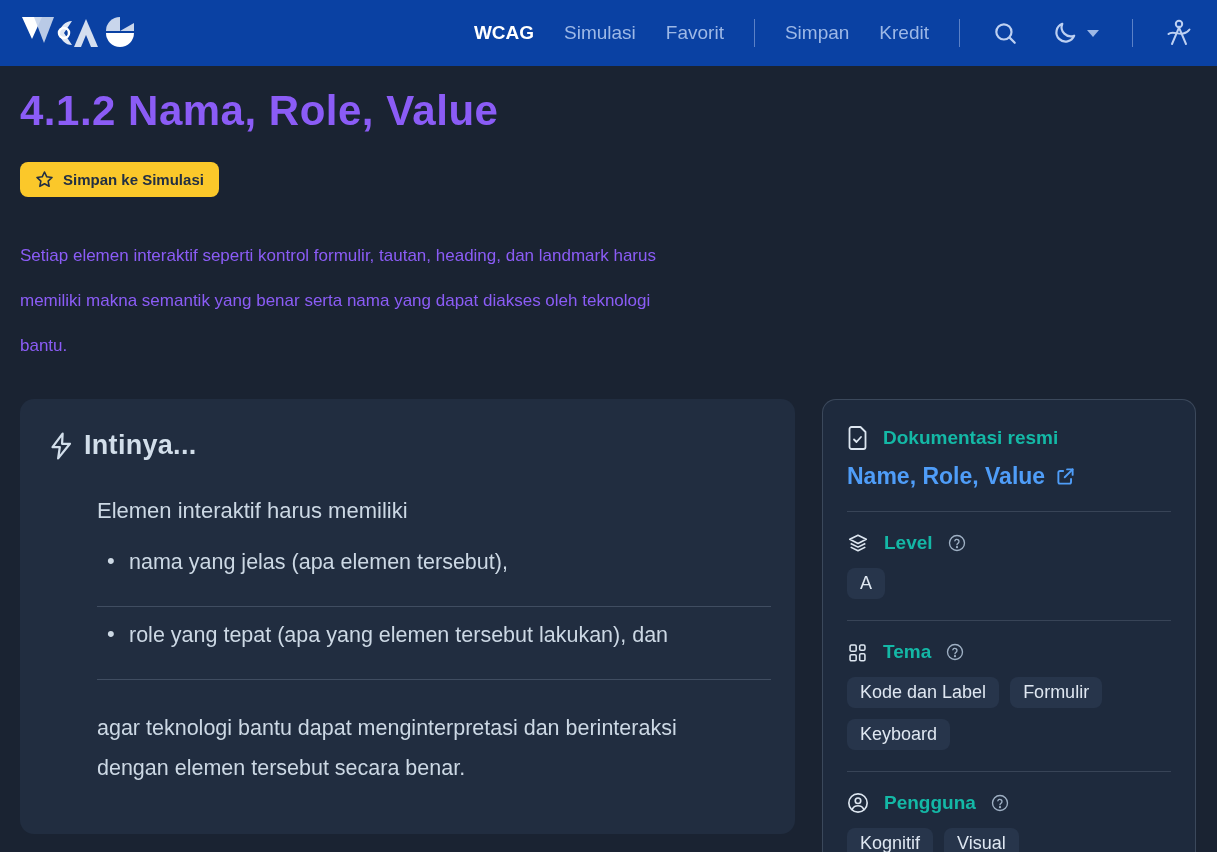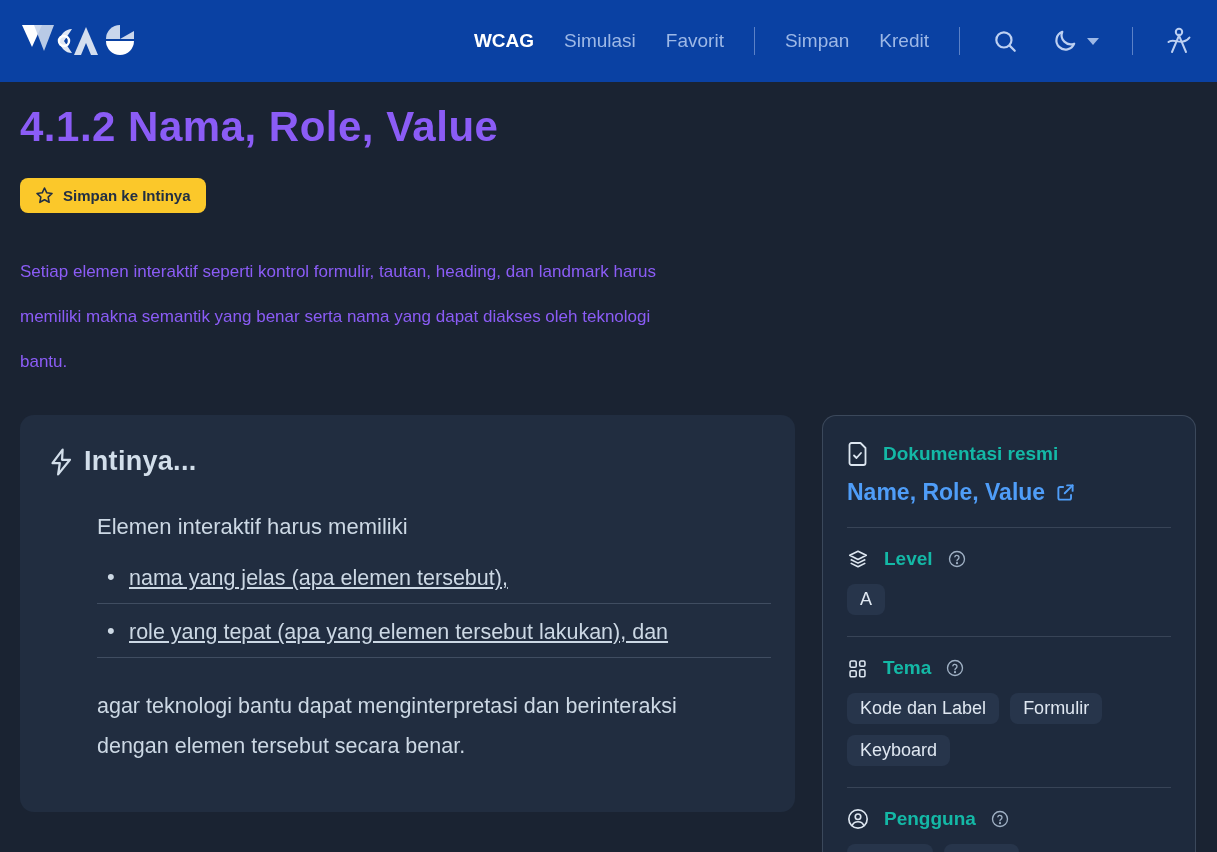--- a/index.html
+++ b/index.html
@@ -4,21 +4,21 @@
 <style>
   * { margin:0; padding:0; box-sizing:border-box; }
   html,body { width:1217px; height:852px; overflow:hidden; }
   body {
     background:#1a2332;
     font-family:"Liberation Sans", sans-serif;
     color:#ccd8e4;
   }
   
   .navbar {
-    height:82px; background:#0a41a3;
+    height:66px; background:#0a41a3;
     display:flex; align-items:center;
     padding:0 22px 0 20px;
   }
   .logo { display:flex; align-items:center; cursor:pointer; }
   .nav-links { margin-left:auto; display:flex; align-items:center; gap:30px; font-size:19px; }
   .nav-link { color:#9db8e6; font-weight:500; cursor:pointer; }
   .nav-link.active { color:#ffffff; font-weight:700; }
   .nav-divider { width:1px; height:28px; background:rgba(190,208,245,.45); }
   .nav-iconbtn { display:flex; align-items:center; cursor:pointer; padding:2px; }
   .nav-iconbtn svg { display:block; }
@@ -52,24 +52,23 @@
     background:#212d40; border-radius:14px;
     padding:31px 24px 46px 28px;
   }
   .summary-head { display:flex; align-items:center; gap:9px; }
   .summary-title { font-size:27px; font-weight:700; color:#d2deea; letter-spacing:.3px; }
   .summary-body { margin-left:49px; }
   .summary-lead { margin-top:37px; font-size:22px; color:#ccd8e4; }
   .summary-list { margin-top:10px; list-style:none; }
   .summary-list li {
     position:relative;
-    padding:16px 0 12px 32px;
+    padding:16px 0 31px 32px;
     font-size:21.5px; color:#ccd8e4;
     border-bottom:1px solid rgba(148,163,184,.28);
-    text-decoration:underline;
   }
   .summary-list li::before {
     content:"•"; position:absolute; left:10px; top:14px;
     color:#ccd8e4; font-size:22px;
   }
   .summary-footer { margin-top:28px; font-size:21.5px; line-height:40px; max-width:655px; color:#ccd8e4; }
   
   .info-card {
     background:#1e2a3d;
     border:1px solid rgba(148,163,184,.25);
@@ -155,21 +154,21 @@
 </header>
 
 <main class="main">
 
   <h1 class="page-title">4.1.2 Nama, Role, Value</h1>
 
   <button class="fav-btn">
     <svg width="19" height="19" viewBox="0 0 24 24" fill="none" stroke="#222f43" stroke-width="2" stroke-linejoin="round">
       <path d="M12 2.5 L14.9 8.6 L21.5 9.4 L16.6 14 L17.9 20.6 L12 17.3 L6.1 20.6 L7.4 14 L2.5 9.4 L9.1 8.6 Z"></path>
     </svg>
-    <span>Simpan ke Intinya</span>
+    <span>Simpan ke Simulasi</span>
   </button>
 
   <p class="intro">
     <span class="line">Setiap elemen interaktif seperti kontrol formulir, tautan, heading, dan landmark harus</span>
     <span class="line">memiliki makna semantik yang benar serta nama yang dapat diakses oleh teknologi</span>
     <span class="line">bantu.</span>
   </p>
 
   <div class="columns">
 

